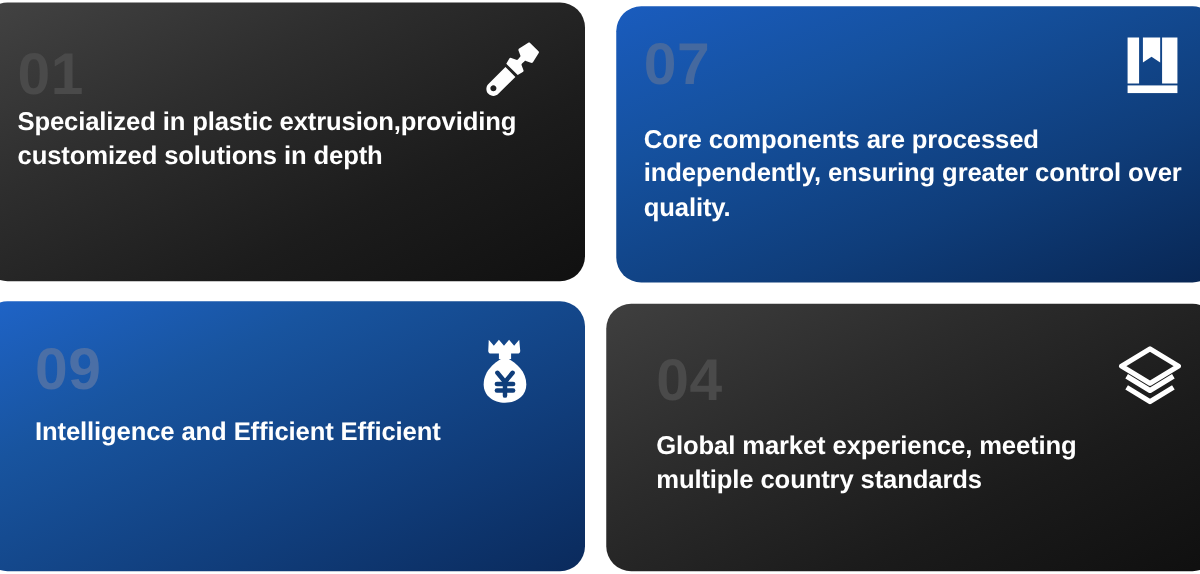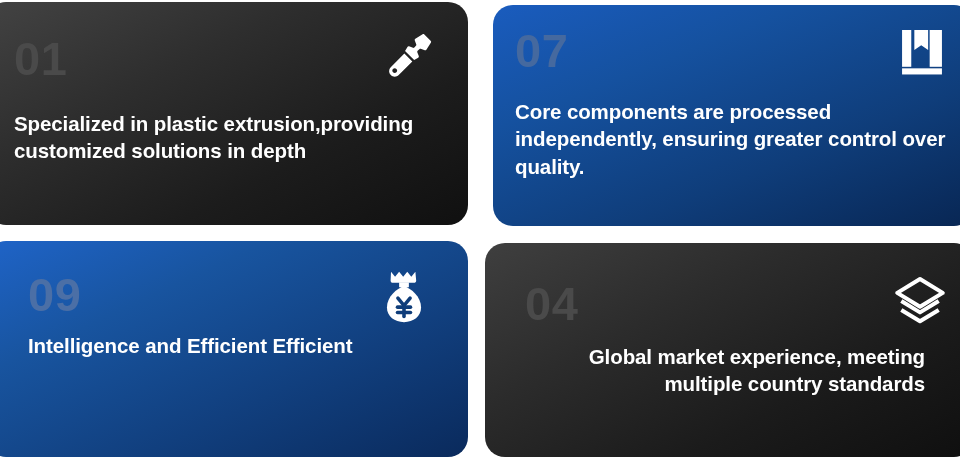--- a/index.html
+++ b/index.html
@@ -65,24 +65,24 @@
 
   
   .card-text {
     font-size:20.5px;
     font-weight:700;
     line-height:1.34;
     color:#ffffff;
     letter-spacing:-0.1px;
     max-width:430px;
   }
-  #card-1 .card-text { margin-top:28px; }
+  #card-1 .card-text { margin-top:2px; }
   #card-2 .card-text { margin-top:24px; max-width:442px; }
   #card-3 .card-text { margin-top:14px; }
-  #card-4 .card-text { margin-top:16px; max-width:400px;text-align:right; }
+  #card-4 .card-text { margin-top:16px; max-width:400px; }
 
   
   .card-icon {
     position:absolute;
     top:26px;
     right:34px;
     width:52px;
     height:52px;
     display:flex;
     align-items:center;

